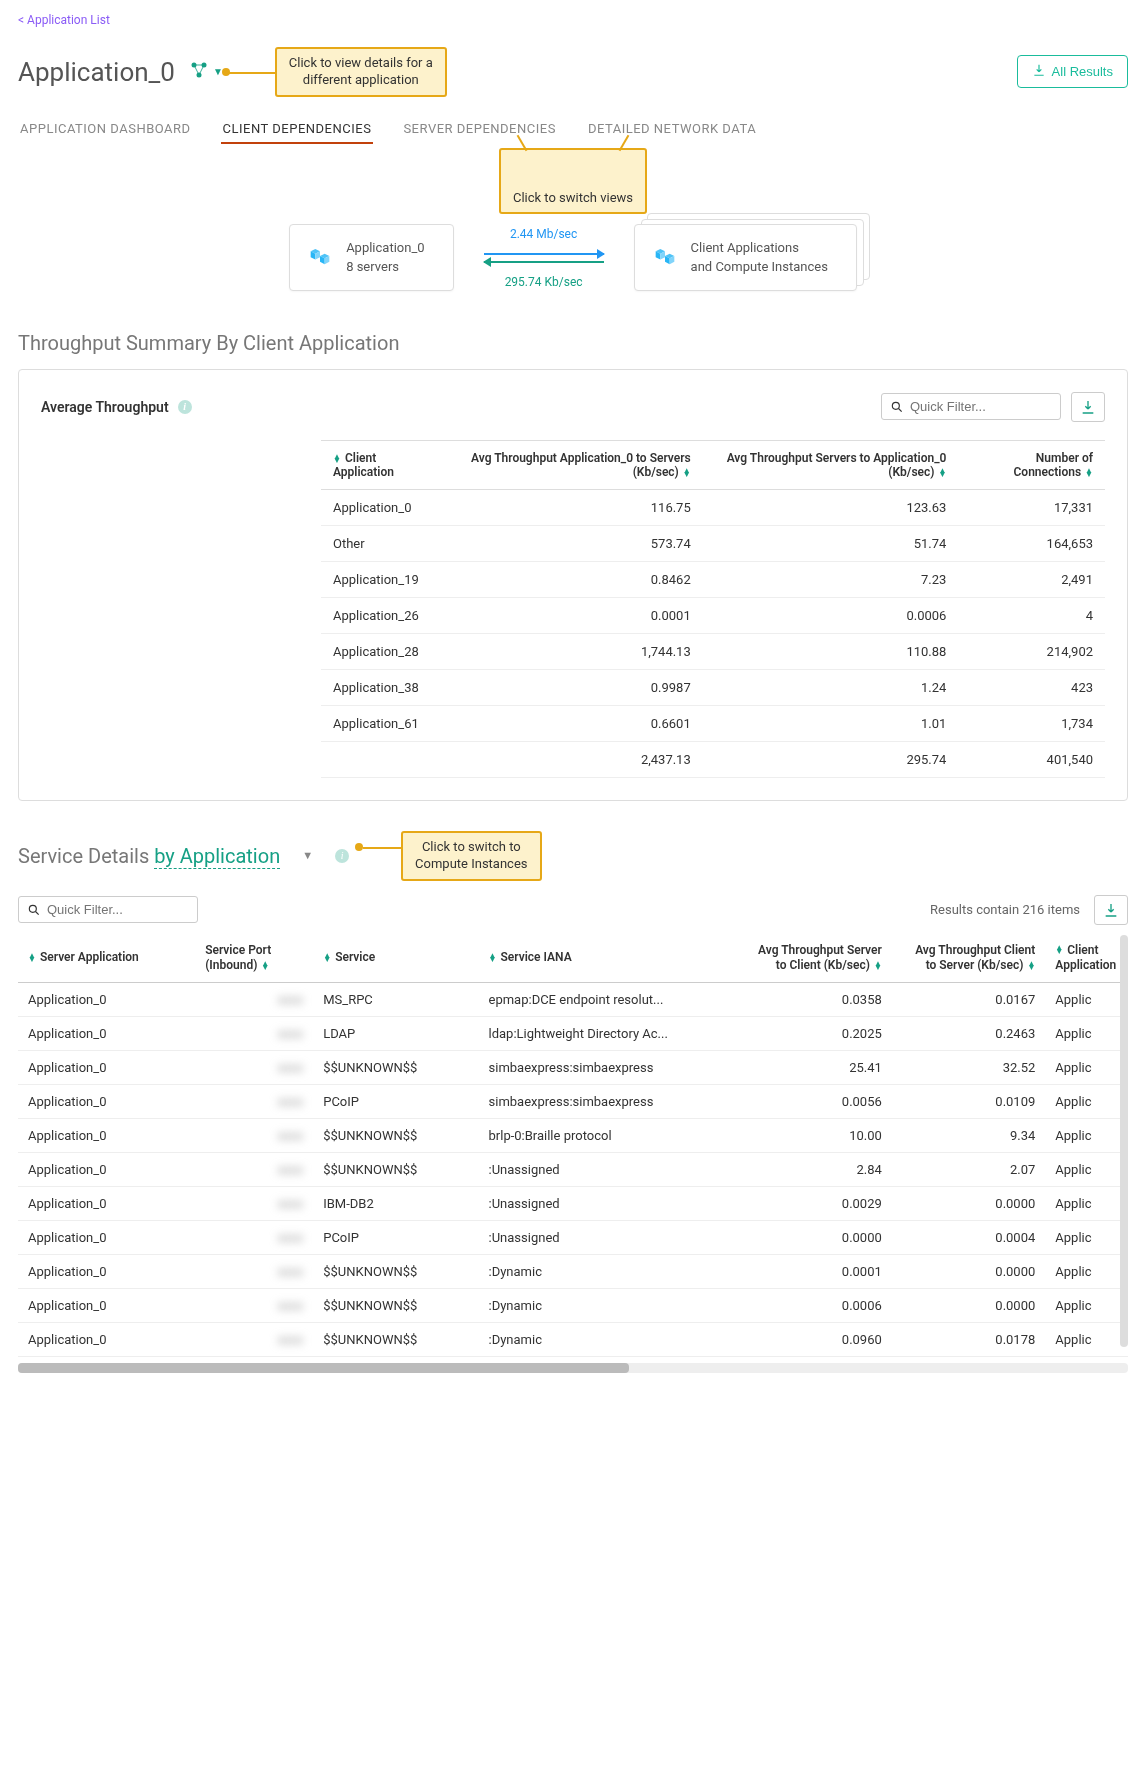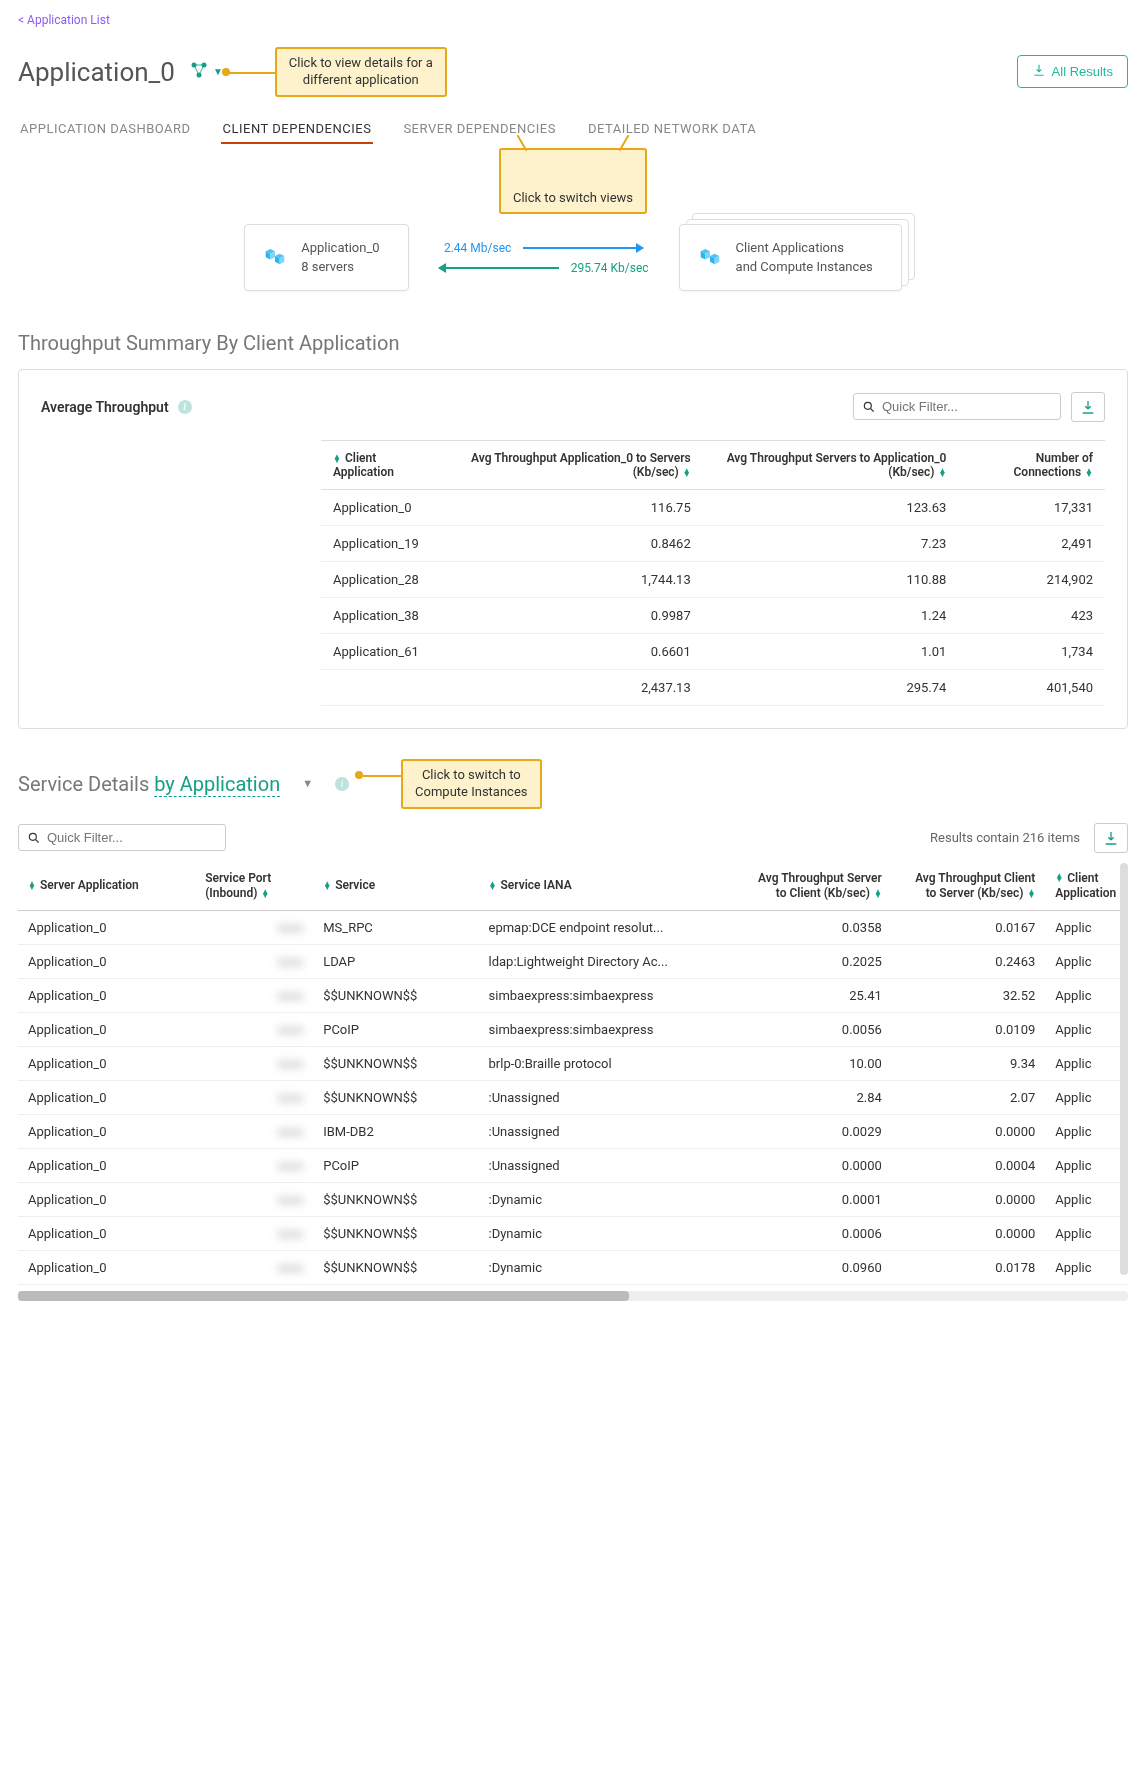--- a/index.html
+++ b/index.html
@@ -32,37 +32,37 @@
 
 .diagram { display:flex; align-items:center; justify-content:center; gap:30px; margin:10px 0 40px; }
 .dbox { border:1px solid #ddd; border-radius:4px; background:#fff; padding:14px 28px 14px 16px; display:flex; align-items:center; gap:12px; box-shadow:0 1px 2px rgba(0,0,0,0.04); }
 .dbox.right { position:relative; }
 .dbox.right::before, .dbox.right::after { content:""; position:absolute; border:1px solid #ddd; border-radius:4px; background:#fff; width:100%; height:100%; top:-6px; left:6px; z-index:-1; }
 .dbox.right::after { top:-12px; left:12px; z-index:-2; }
 .dbox .txt { font-size:13px; color:#555; line-height:1.4; }
 .dbox .txt .t1 { display:block; }
 .cube-icon svg { width:28px; height:28px; }
 .arrows { display:flex; flex-direction:column; gap:6px; align-items:center; }
-.arrow-row { display:flex; align-items:center; gap:12px; }
+.arrow-row { display:flex; flex-direction:column; align-items:center; gap:12px; }
 .arrow-label { font-size:12px; }
 .arrow-label.blue { color:#2196f3; }
 .arrow-label.green { color:#16a085; }
 .arrow-line { width:120px; height:2px; position:relative; }
 .arrow-line.blue { background:#2196f3; }
 .arrow-line.blue::after { content:""; position:absolute; right:-1px; top:-4px; border-left:8px solid #2196f3; border-top:5px solid transparent; border-bottom:5px solid transparent; }
 .arrow-line.green { background:#16a085; }
 .arrow-line.green::before { content:""; position:absolute; left:-1px; top:-4px; border-right:8px solid #16a085; border-top:5px solid transparent; border-bottom:5px solid transparent; }
 
 .section-title { font-size:20px; color:#777; font-weight:400; margin-bottom:14px; }
 .card { border:1px solid #ddd; border-radius:4px; padding:22px; margin-bottom:30px; }
 .card-head { display:flex; justify-content:space-between; align-items:center; margin-bottom:18px; }
 .card-head-left { display:flex; align-items:center; gap:9px; font-weight:600; font-size:14px; }
 .info-icon { width:14px; height:14px; border-radius:50%; background:#bde4dc; display:inline-flex; align-items:center; justify-content:center; color:#fff; font-size:10px; font-style:italic; font-family:serif; }
 .filter-wrap { display:flex; gap:10px; align-items:center; }
-.quick-filter { border:1px solid #ccc; border-radius:3px; padding:5px 10px 5px 28px; font-size:13px; width:208px; position:relative; }
+.quick-filter { border:1px solid #ccc; border-radius:3px; padding:5px 10px 5px 28px; font-size:13px; width:180px; position:relative; }
 .quick-filter input { border:none; outline:none; width:100%; font-size:13px; }
 .quick-filter .mag { position:absolute; left:8px; top:6px; }
 .dl-btn { border:1px solid #ccc; border-radius:3px; width:34px; height:30px; display:flex; align-items:center; justify-content:center; cursor:pointer; color:#16a085; }
 
 table { border-collapse:collapse; width:100%; }
 .t1 th { text-align:left; font-size:12px; font-weight:600; color:#333; padding:10px 12px; border-top:1px solid #ddd; border-bottom:1px solid #ddd; vertical-align:middle; }
 .t1 td { padding:10px 12px; border-bottom:1px solid #eee; font-size:13px; }
 .t1 .num { text-align:right; }
 .t1 tfoot td { font-weight:400; }
 .sort-icon { display:inline-flex; flex-direction:column; vertical-align:middle; margin-right:4px; line-height:4px; font-size:8px; color:#16a085; }
@@ -227,24 +227,36 @@
       </tr>
         </thead>
       <tbody id="t1-body">
           <tr>
             <td>Application_0</td>
             <td class="num">116.75</td>
             <td class="num">123.63</td>
             <td class="num">17,331</td>
           </tr>
           <tr>
+            <td>Other</td>
+            <td class="num">573.74</td>
+            <td class="num">51.74</td>
+            <td class="num">164,653</td>
+          </tr>
+          <tr>
             <td>Application_19</td>
             <td class="num">0.8462</td>
             <td class="num">7.23</td>
             <td class="num">2,491</td>
+          </tr>
+          <tr>
+            <td>Application_26</td>
+            <td class="num">0.0001</td>
+            <td class="num">0.0006</td>
+            <td class="num">4</td>
           </tr>
           <tr>
             <td>Application_28</td>
             <td class="num">1,744.13</td>
             <td class="num">110.88</td>
             <td class="num">214,902</td>
           </tr>
           <tr>
             <td>Application_38</td>
             <td class="num">0.9987</td>

